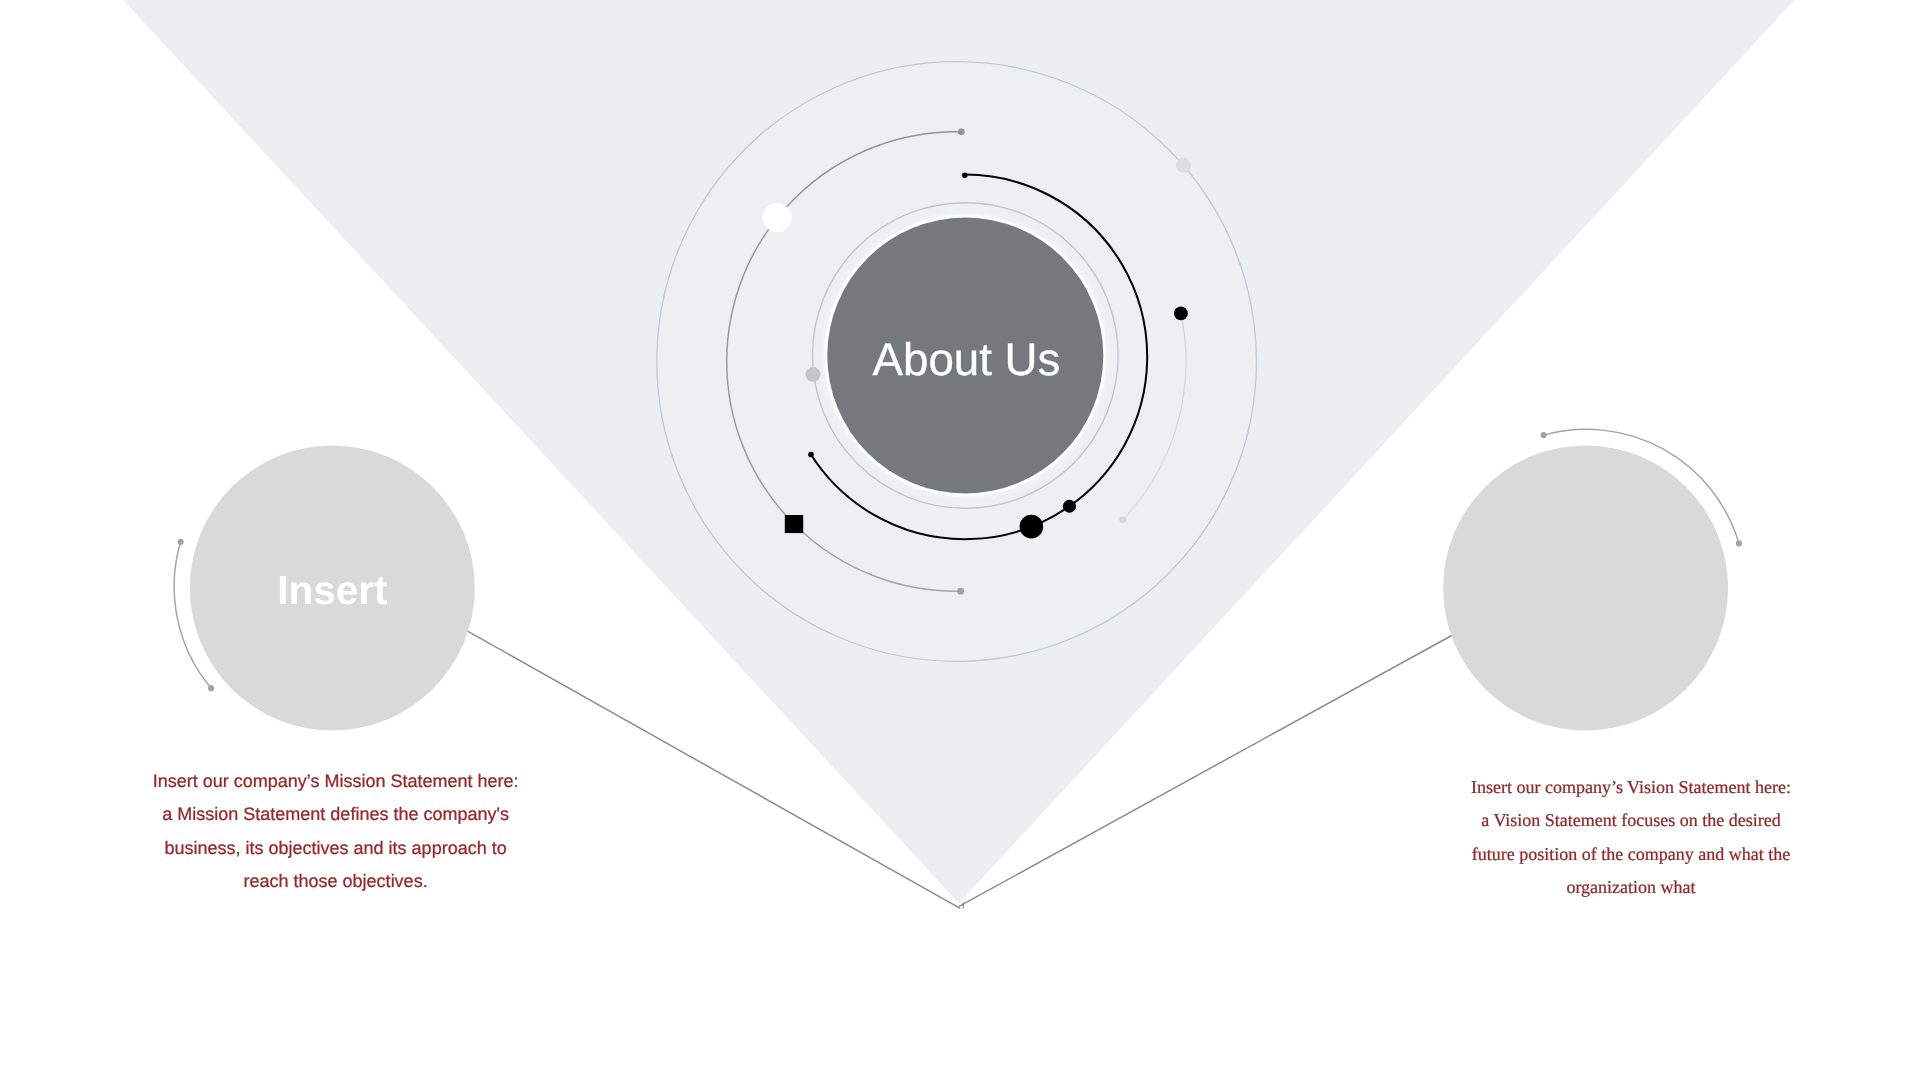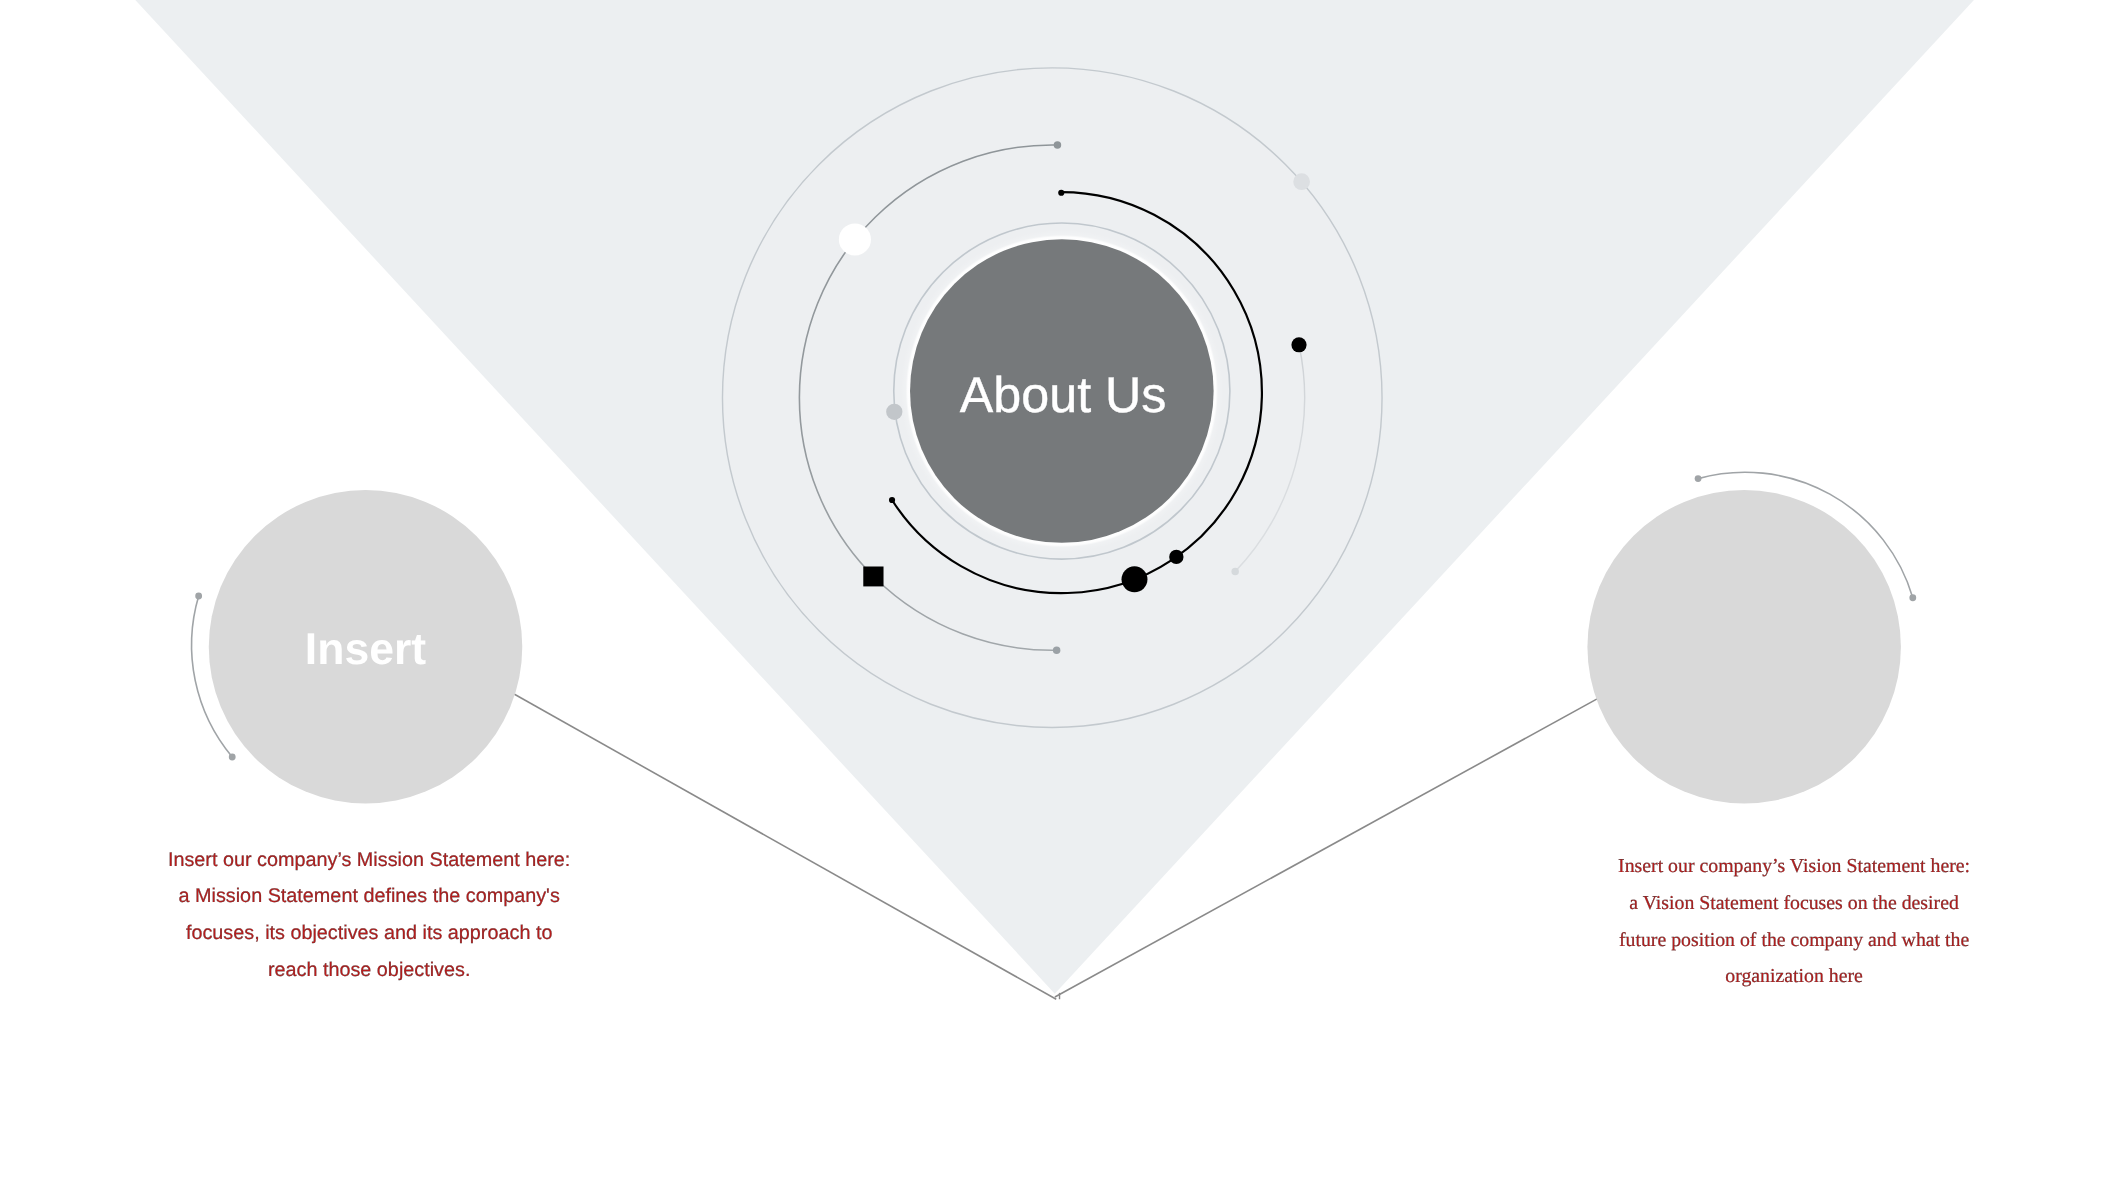--- a/index.html
+++ b/index.html
@@ -90,24 +90,24 @@
 
   <div class="txt center-label" style="left:0;top:333.8px;width:1933px;text-align:center;">About Us</div>
 
   <div class="txt orb-title" style="left:0;top:566.9px;width:664.6px;text-align:center;">Insert</div>
 
   <div class="txt orb-title" style="left:1271px;top:566.9px;width:659.2px;text-align:right;">Vision</div>
 
   <div class="txt body-block" style="left:135.6px;top:765px;">
     <div>Insert our company’s Mission Statement here:</div>
     <div>a Mission Statement defines the company's</div>
-    <div>focuses, its objectives and its approach to</div>
+    <div>business, its objectives and its approach to</div>
     <div>reach those objectives.</div>
   </div>
 
   <div class="txt body-block" style="left:1431px;top:771px;font-family:Liberation Serif, serif;">
     <div>Insert our company’s Vision Statement here:</div>
     <div>a Vision Statement focuses on the desired</div>
     <div>future position of the company and what the</div>
-    <div>organization here</div>
+    <div>organization what</div>
   </div>
 
 </div>
 
 </body></html>

